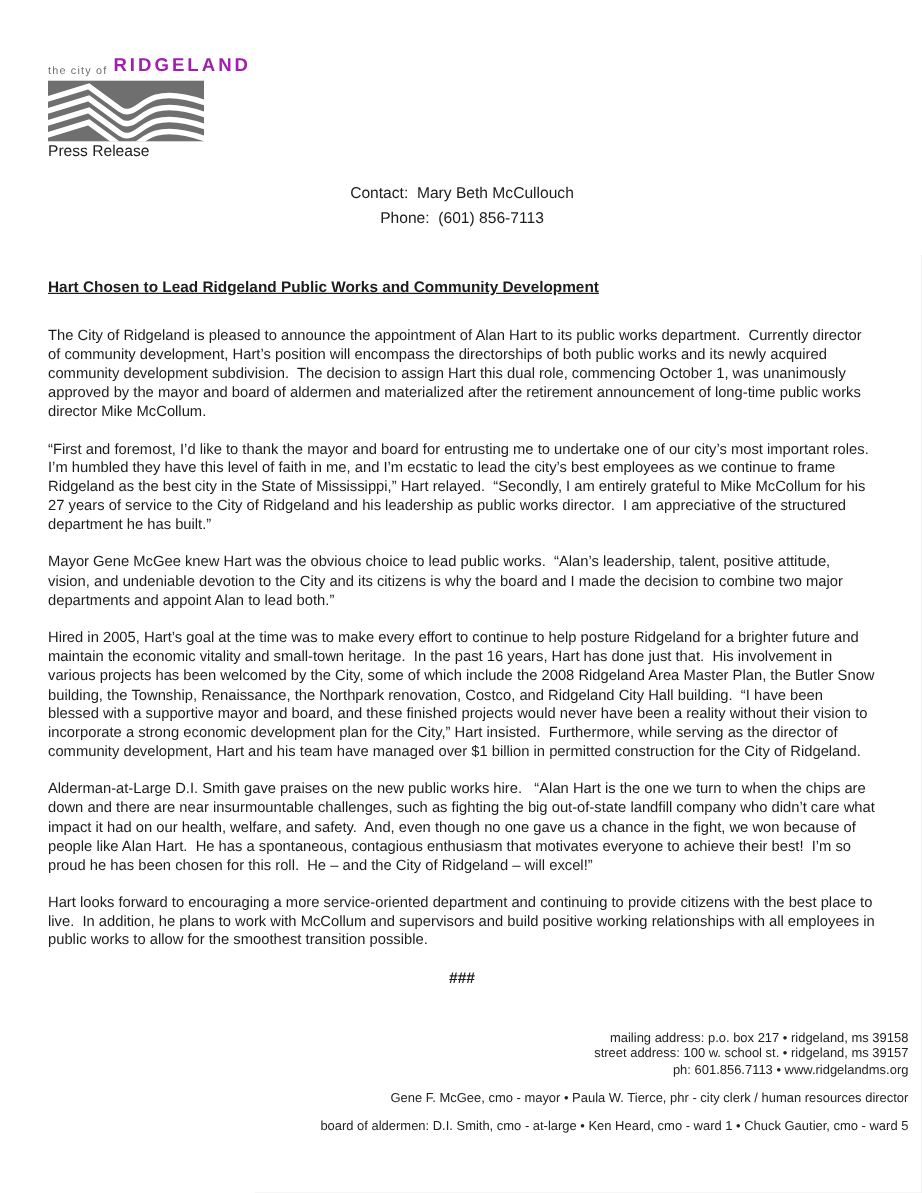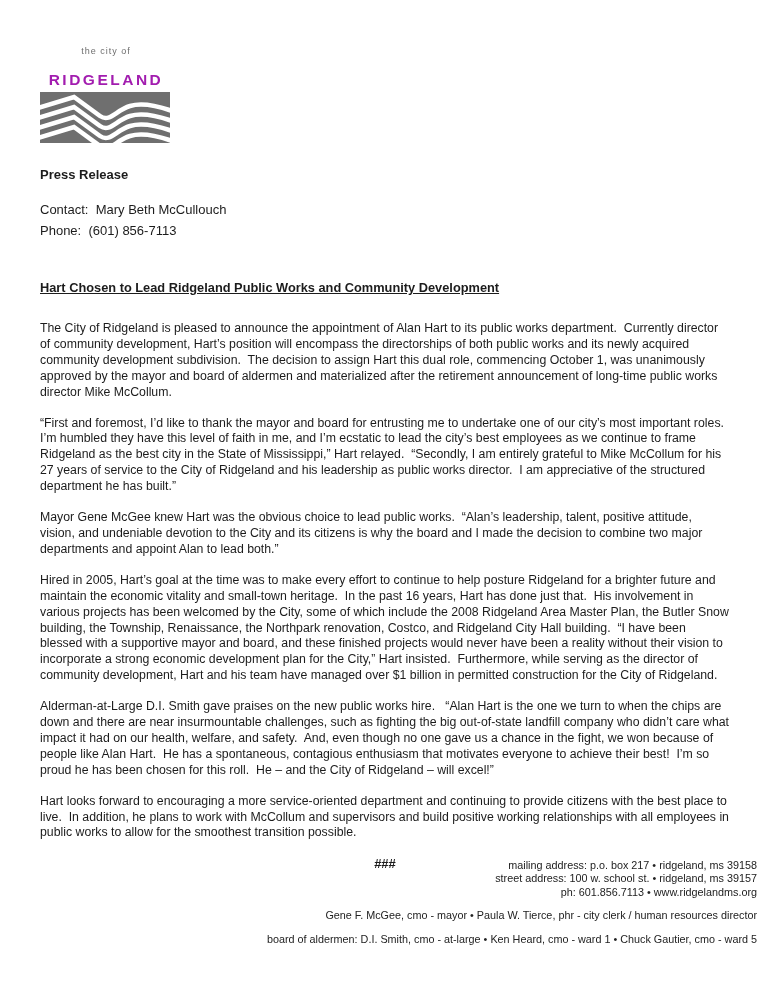--- a/index.html
+++ b/index.html
@@ -9,29 +9,29 @@
     margin:0 auto;
     background:#ffffff;
     font-family:"Liberation Sans","DejaVu Sans",sans-serif;
     color:#1c1c1c;
     overflow:hidden;
     box-sizing:border-box;
   }
   .content{position:absolute;left:40px;right:38px;top:0;}
   
   .logo-block{margin-top:46px;width:132px;}
-  .logo-text{display:flex;align-items:center;gap:15px;white-space:nowrap;margin-bottom:3px;flex-direction:column;}
+  .logo-text{display:flex;align-items:flex-end;gap:5px;white-space:nowrap;margin-bottom:3px;}
   .logo-prefix{font-size:9px;color:#6e6e6e;letter-spacing:1px;}
   .logo-name{font-size:15.5px;font-weight:600;letter-spacing:2.5px;color:#a21caf;}
   .logo-mark{width:130px;height:51px;display:block;}
   
-  .doc-label{margin-top:24px;font-size:13px;font-weight:bold;}
+  .doc-label{font-size:13px;}
   .contact-block{position:relative;margin-top:17px;font-size:13px;line-height:21px;}
   .contact-right{position:absolute;left:415px;top:0;}
-  .pre{white-space:pre-wrap;}
+  .pre{white-space:pre-wrap;text-align:center;}
   
   .title{
     margin-top:39px;
     text-align:left;
     font-size:12.8px;
     font-weight:bold;
     text-decoration:underline;
   }
   
   .body-text{margin-top:26px;font-size:12.3px;line-height:15.9px;}

